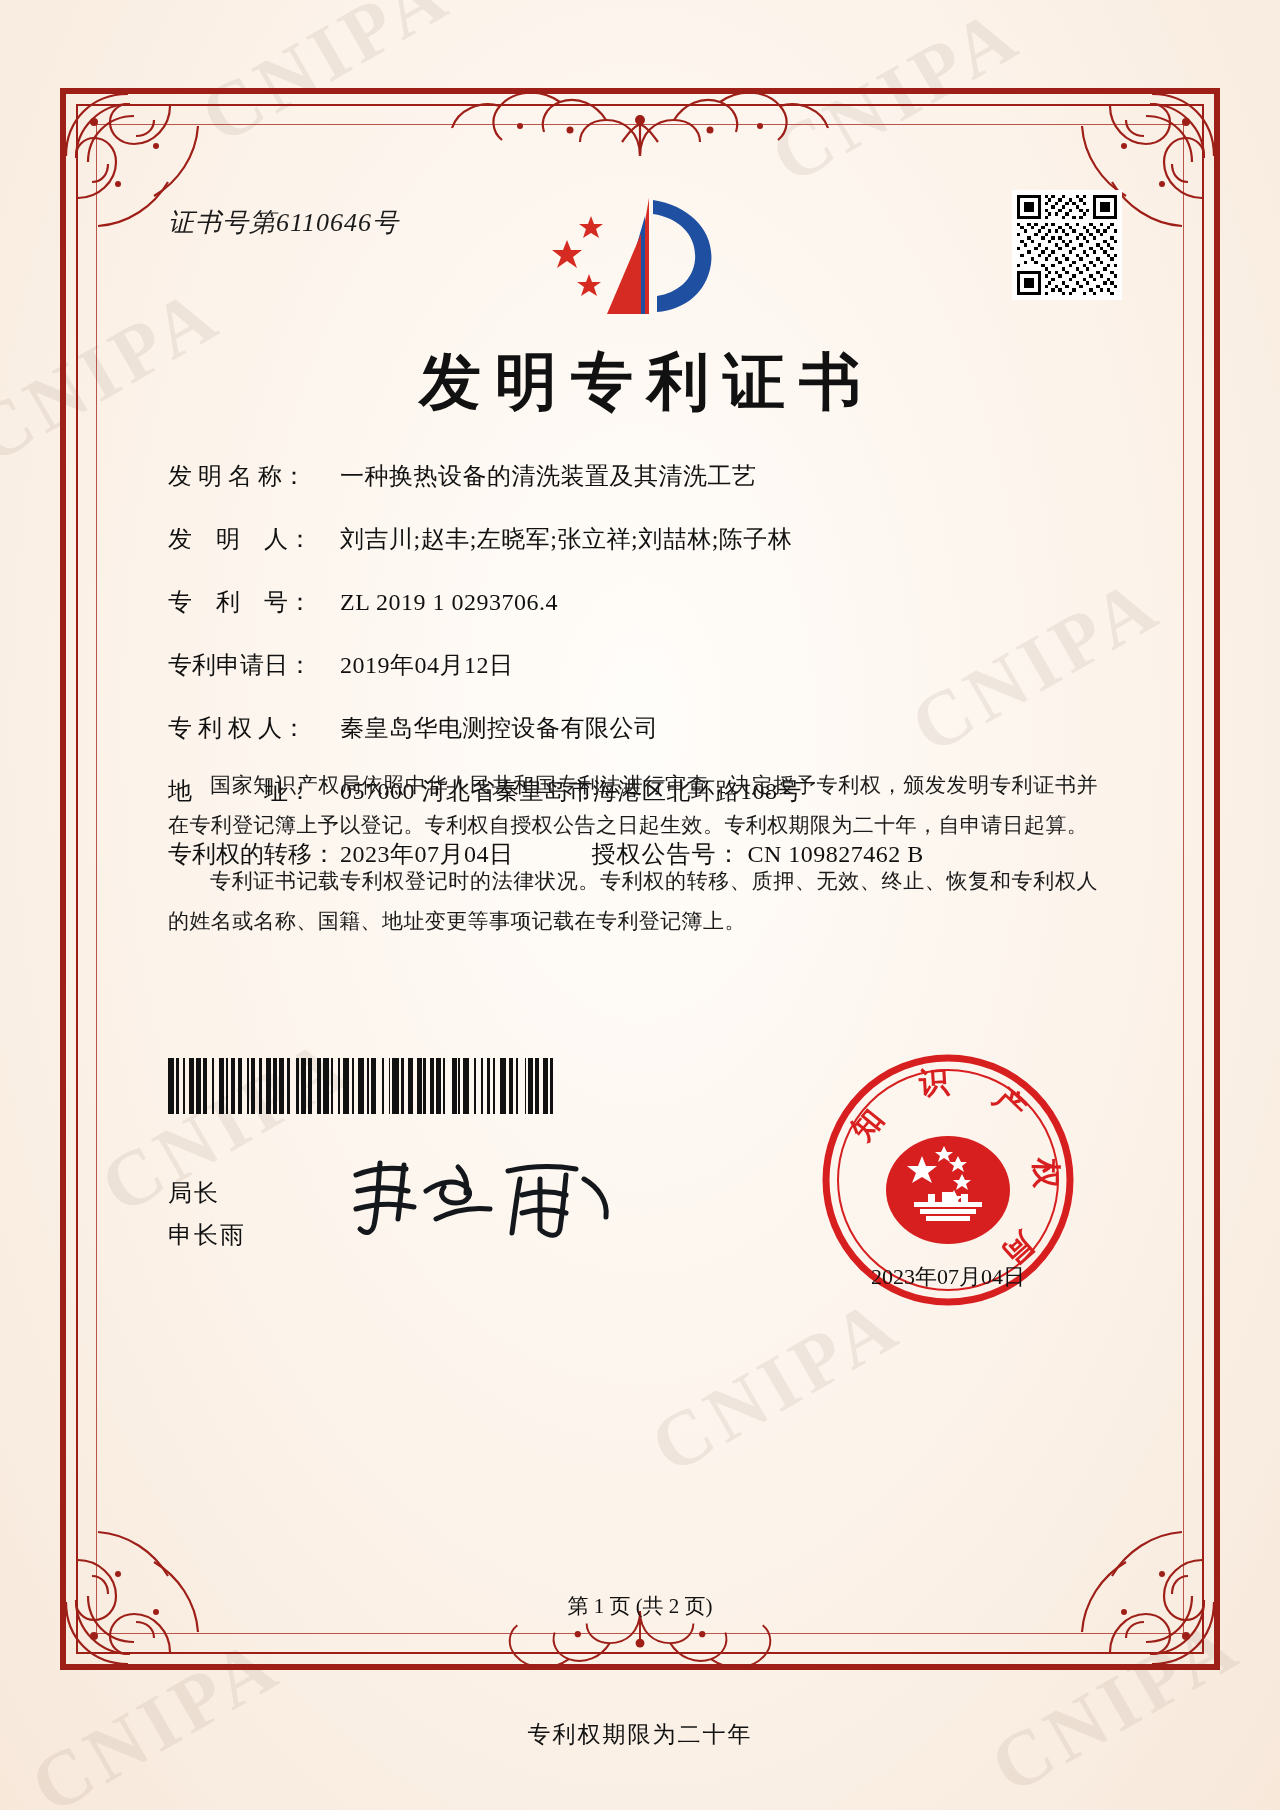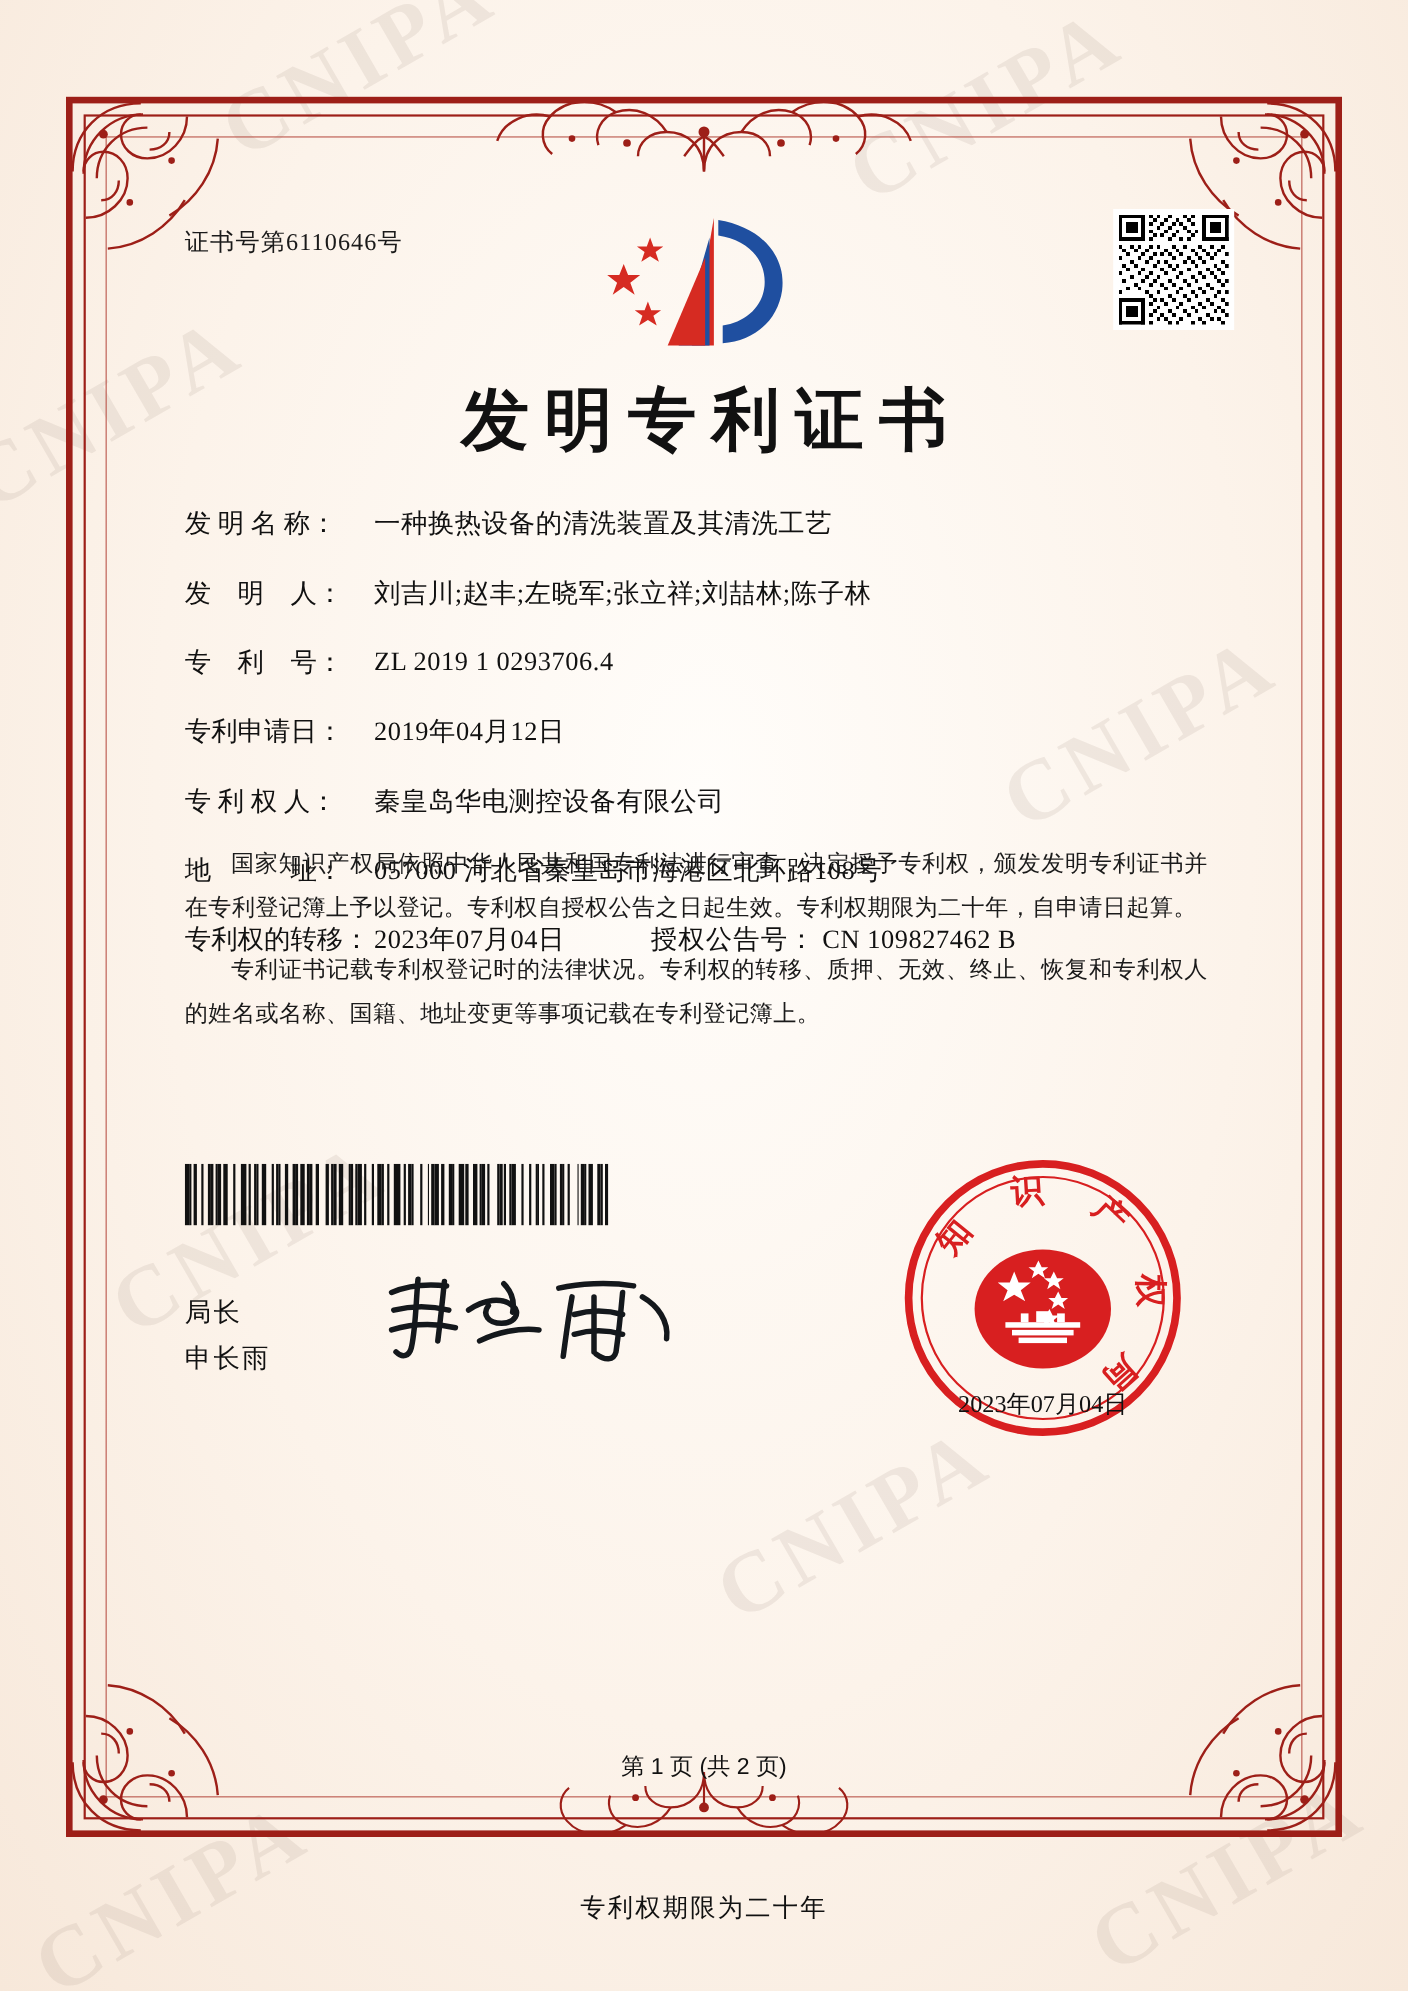--- a/index.html
+++ b/index.html
@@ -97,24 +97,25 @@
     position: absolute;
     left: 120px;
     top: 150px;
     width: 1040px;
   }
 
   .cert-no {
     position: absolute;
     left: 48px;
     top: 55px;
-    font-size: 22px;
+    font-size: 26px;
     color: #1a1a1a;
     letter-spacing: 1px;
     font-family: "Liberation Serif", serif;
+    font-style: italic;
   }
 
   .qr {
     position: absolute;
     right: 38px;
     top: 40px;
     width: 110px;
     height: 110px;
     background: #fff;
     padding: 5px;
@@ -252,21 +253,21 @@
   }
 
   .page-num {
     position: absolute;
     left: 0;
     bottom: 190px;
     width: 100%;
     text-align: center;
     font-size: 21px;
     color: #111;
-    font-family: Liberation Sans, sans-serif;
+    font-family: Liberation Serif, serif;
   }
 
   .footer-note {
     position: absolute;
     left: 0;
     bottom: 60px;
     width: 100%;
     text-align: center;
     font-size: 23px;
     color: #111;

